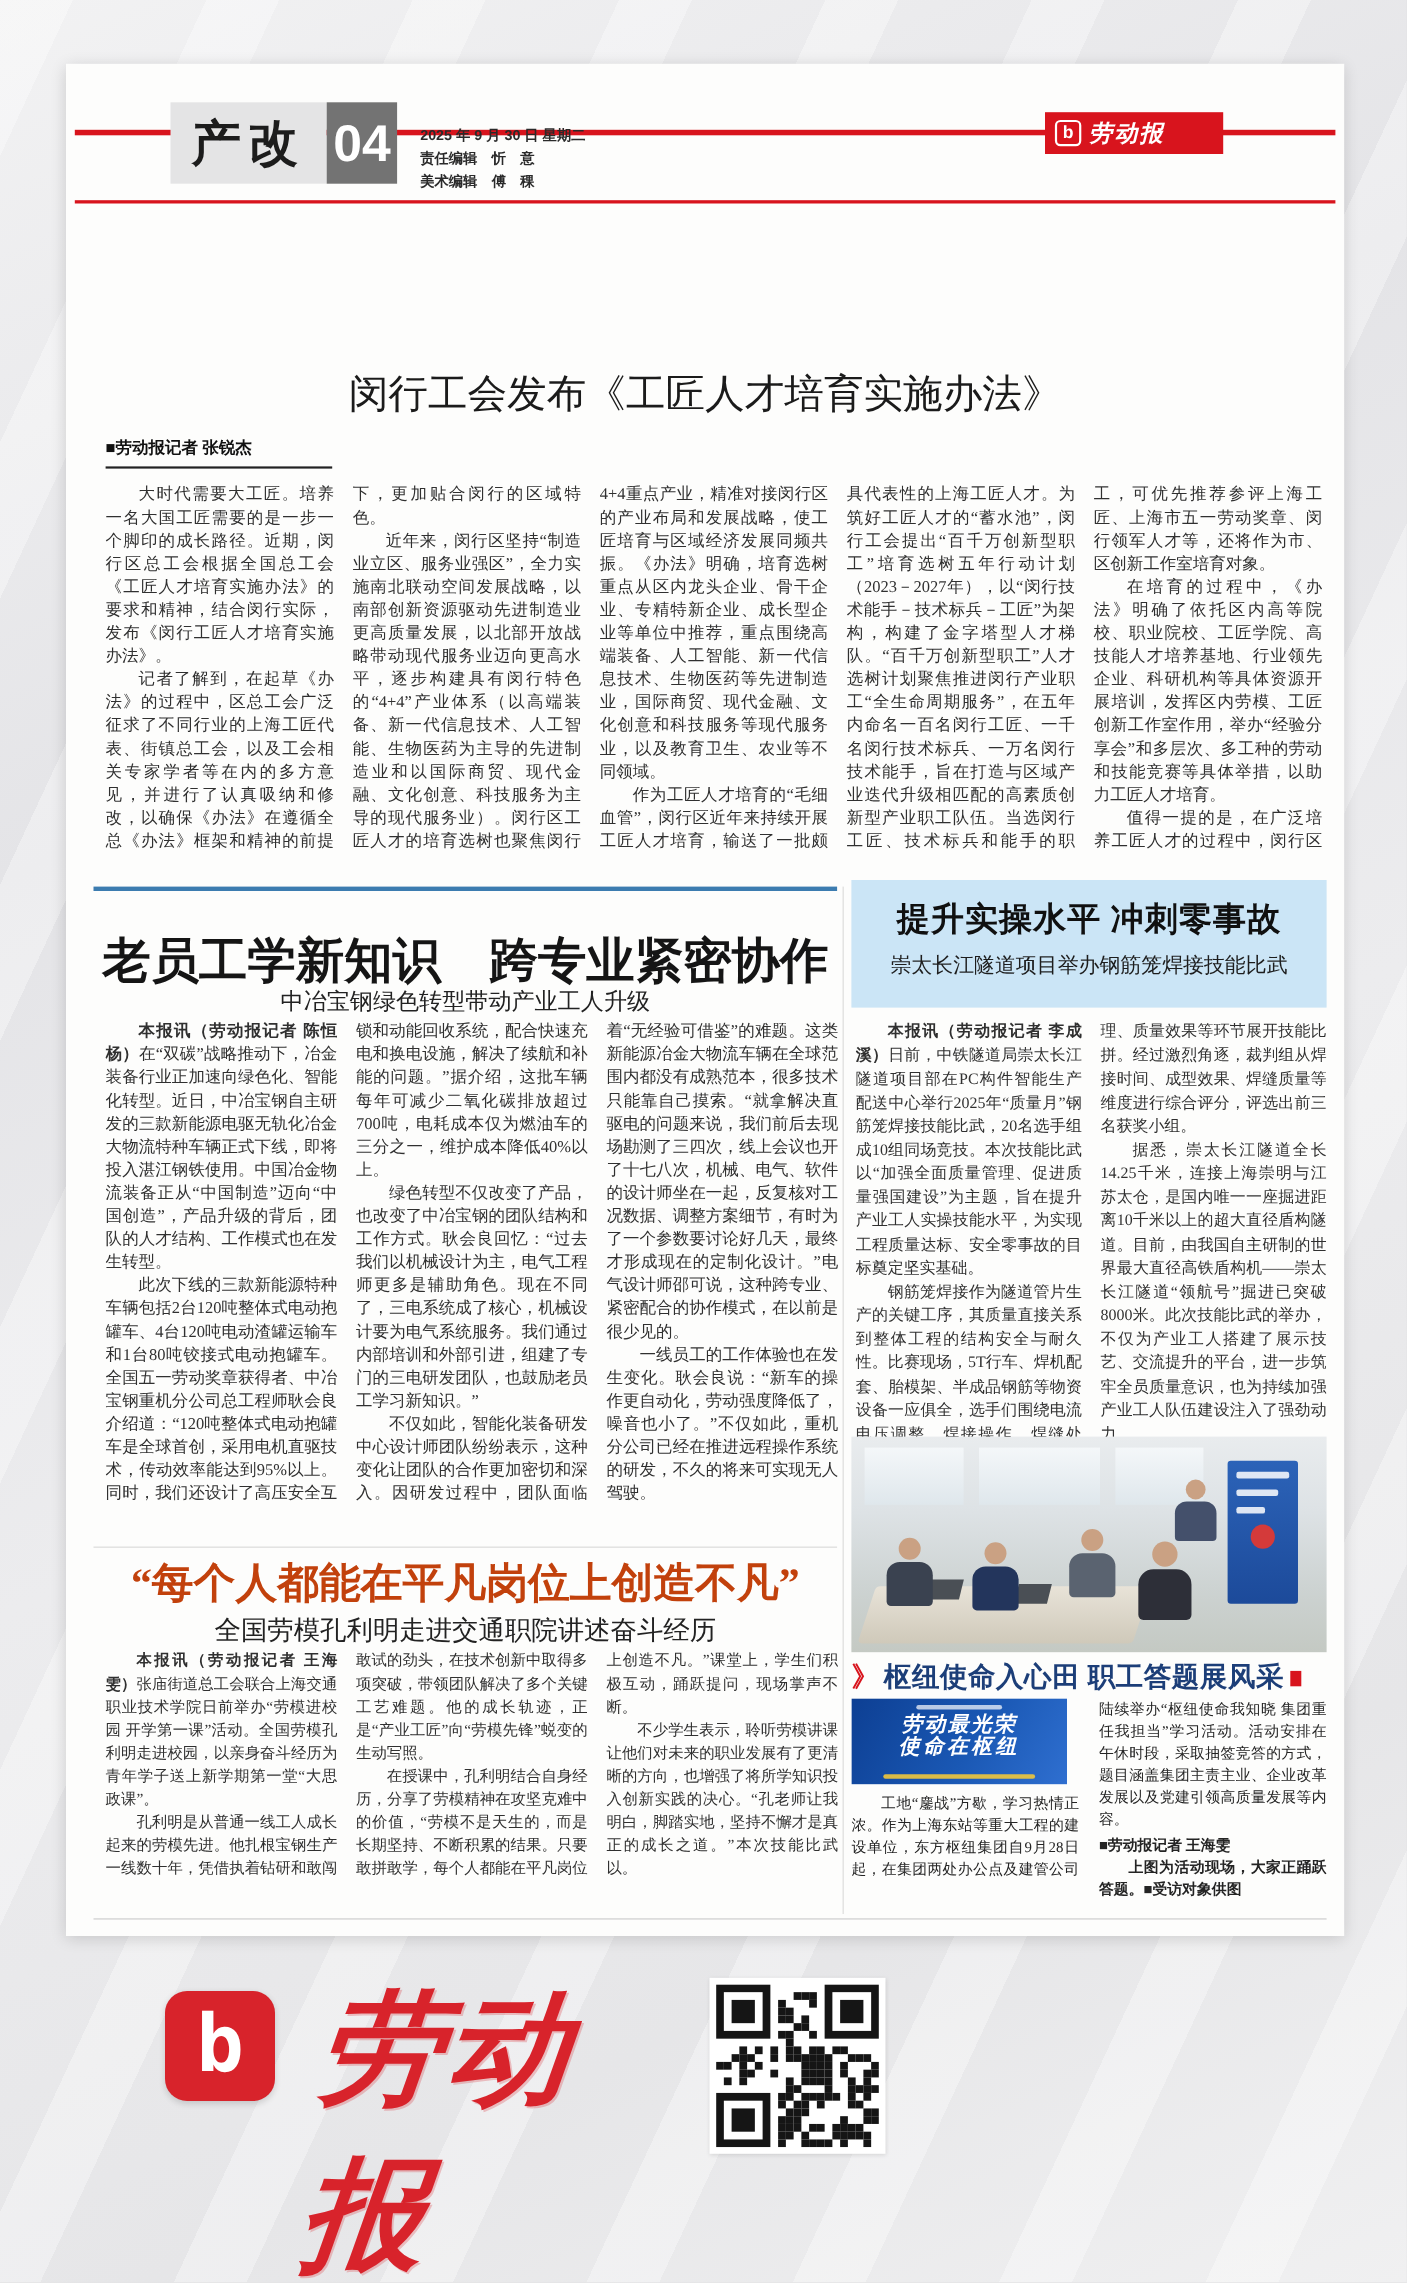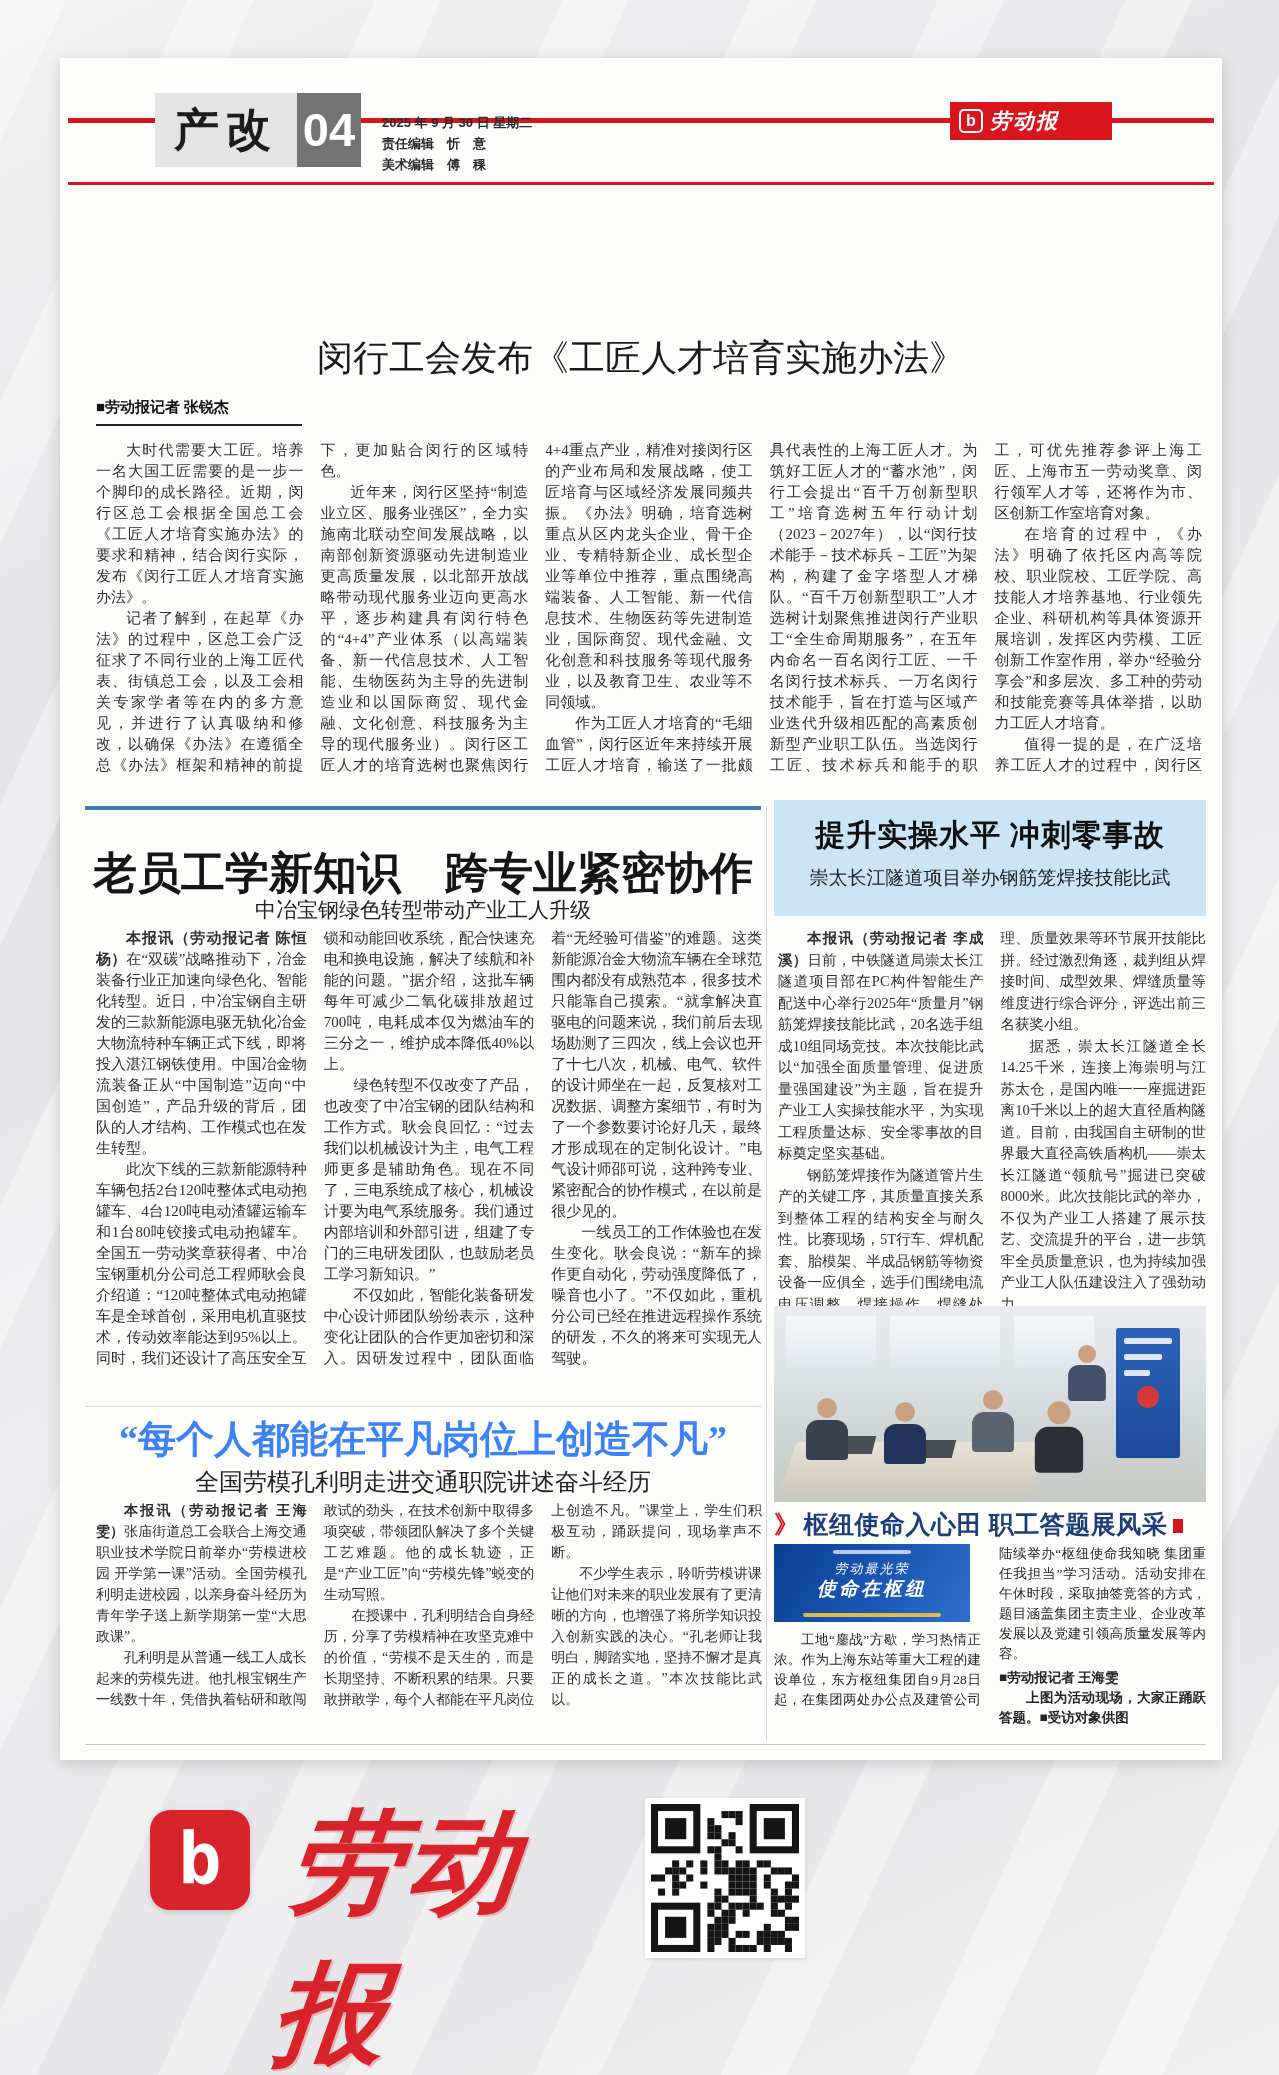--- a/index.html
+++ b/index.html
@@ -61,21 +61,21 @@
   
   .right-box { left:714px; top:742px; width:432px; height:116px; background:#cbe5f6; text-align:center; }
   .rb-title { margin-top:15px; font-size:30px; font-weight:800; color:#101010; letter-spacing:1px; }
   .rb-sub { margin-top:9px; font-size:19px; color:#1d1d1d; }
 
   .v-rule { left:706px; top:748px; width:1px; height:934px; background:#d9d9d9; }
   .h-rule3 { left:25px; top:1348px; width:676px; height:1px; background:#d8d8d8; }
   .bottom-rule { left:25px; top:1686px; width:1121px; height:1px; background:#c9c9c9; }
 
   
-  .a3-head { left:25px; top:1356px; width:676px; text-align:center; font-size:38px; font-weight:800; color:#3b82f6; white-space:nowrap; }
+  .a3-head { left:25px; top:1356px; width:676px; text-align:center; font-size:38px; font-weight:800; color:#c2410c; white-space:nowrap; }
   .a3-sub  { left:25px; top:1408px; width:676px; text-align:center; font-size:24px; color:#222; }
 
   
   .photo { left:714px; top:1248px; width:432px; height:196px; overflow:hidden;
     background:linear-gradient(#e9ecee 0%,#dde2e5 35%,#cdd3d2 70%,#c4c9c3 100%); }
   .ph-win { position:absolute; top:10px; background:linear-gradient(#f4f7f9,#dfe7ec); height:52px; }
   .ph-stand { position:absolute; right:26px; top:22px; width:64px; height:130px;
     background:linear-gradient(#2c63b8,#1c4a9a); border-radius:3px; }
   .ph-stand i { display:block; background:rgba(255,255,255,.85); height:6px; margin:10px 8px 0; border-radius:2px; }
   .ph-stand .red { background:#d43a3a; width:22px; height:22px; border-radius:50%; margin:10px auto 0; }
@@ -90,21 +90,21 @@
     white-space:nowrap; letter-spacing:0.5px; }
   .hub-head .deco-l { color:#d8141d; margin-right:4px; }
   .hub-head .deco-r { display:inline-block; width:10px; height:14px; background:#d8141d; margin-left:6px; }
   .hub-flow { left:714px; top:1486px; width:432px; height:198px; column-count:2; column-gap:18px;
     font-size:13.5px; line-height:20px; text-align:justify; overflow:hidden; color:#242424; }
   .hub-flow p { text-indent:2em; }
   .hub-banner { width:196px; height:78px; margin-bottom:8px;
     background:linear-gradient(120deg,#0d3f93 0%,#1a58b4 55%,#2f6fd0 100%);
     position:relative; text-align:center; overflow:hidden; }
   .hub-banner .tiny-top { position:absolute; top:6px; left:30%; width:40%; height:4px; background:rgba(255,255,255,.7); border-radius:2px; }
-  .hub-banner .l1 { margin-top:15px; color:#fff; font-weight:normal; font-style:italic; font-size:13px; letter-spacing:2px; }
+  .hub-banner .l1 { margin-top:15px; color:#fff; font-weight:bold; font-style:italic; font-size:19px; letter-spacing:2px; }
   .hub-banner .l2 { color:#fff; font-weight:bold; font-style:italic; font-size:19px; letter-spacing:3px; }
   .hub-banner .tiny-bot { position:absolute; bottom:5px; left:15%; width:70%; height:4px; background:rgba(240,200,60,.9); border-radius:2px; }
   .hub-flow .credit1 { font-weight:bold; text-align:left; text-indent:0; margin-top:4px; }
   .hub-flow .credit2 { font-weight:bold; text-indent:2em; }
 
   
   .footer-b { left:150px; top:1810px; width:100px; height:100px; background:#d8232b; border-radius:20px;
     color:#fff; font-family:"DejaVu Sans Mono","Liberation Mono",monospace; font-weight:bold;
     font-size:72px; text-align:center; line-height:96px; box-shadow:0 2px 6px rgba(0,0,0,.15); }
   .footer-script { left:282px; top:1788px; width:340px; font-size:112px; font-weight:bold; font-style:italic;

